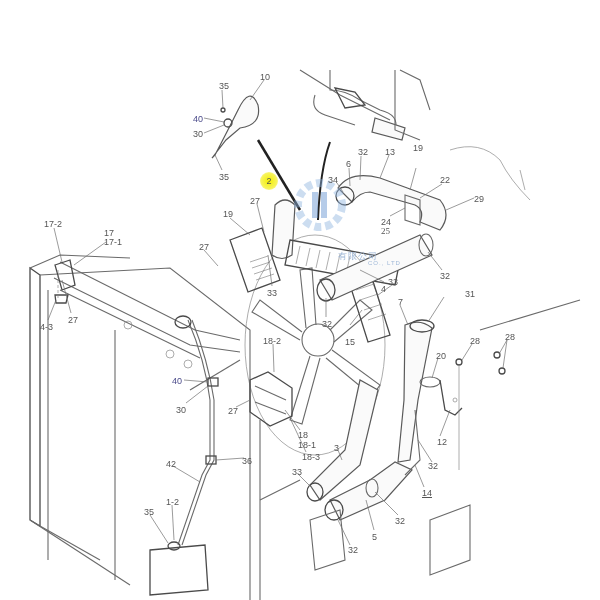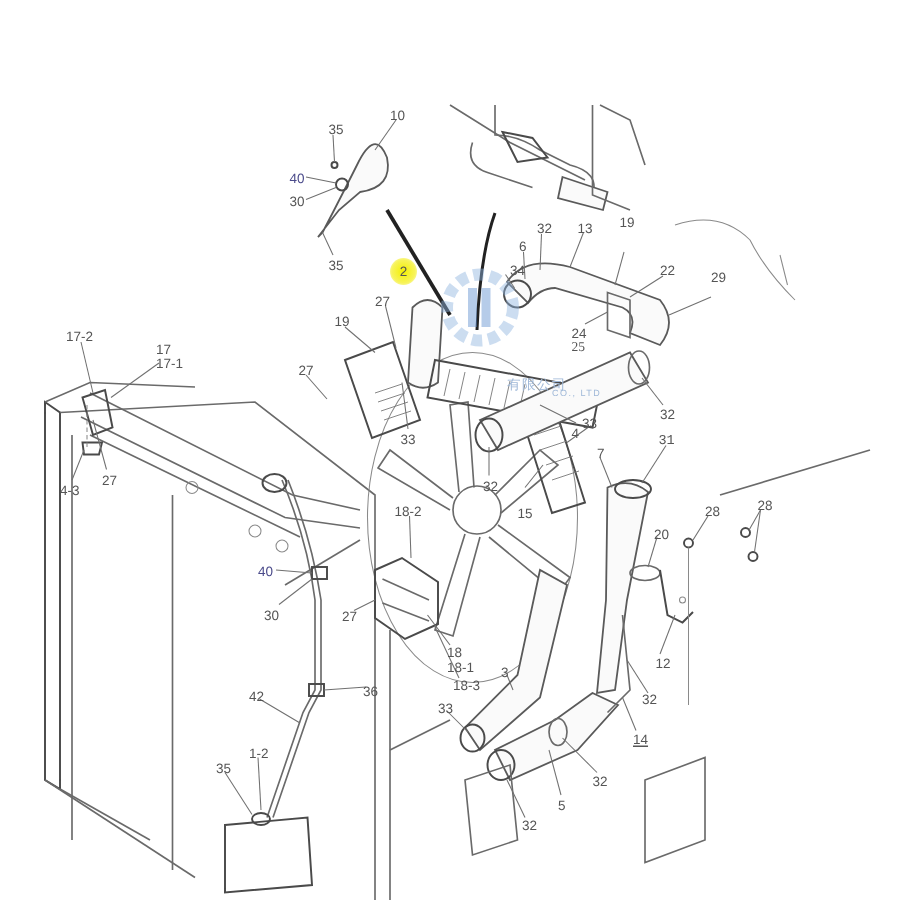--- a/index.html
+++ b/index.html
@@ -240,42 +240,42 @@
 
 <div id="labels">
     <span class="label" style="left: 260px; top: 73px;">10</span>
     <span class="label" style="left: 219px; top: 82px;">35</span>
     <span class="label blue" style="left: 193px; top: 115px;">40</span>
     <span class="label" style="left: 193px; top: 130px;">30</span>
     <span class="label" style="left: 219px; top: 173px;">35</span>
     <span class="label" style="left: 346px; top: 160px;">6</span>
     <span class="label" style="left: 358px; top: 148px;">32</span>
     <span class="label" style="left: 385px; top: 148px;">13</span>
-    <span class="label" style="left: 340px; top: 176px;">34</span>
+    <span class="label" style="left: 328px; top: 176px;">34</span>
     <span class="label" style="left: 413px; top: 144px;">19</span>
     <span class="label" style="left: 440px; top: 176px;">22</span>
-    <span class="label" style="left: 474px; top: 181px; text-align: center;">29</span>
+    <span class="label" style="left: 474px; top: 195px; text-align: center;">29</span>
     <span class="label" style="left: 381px; top: 218px;">24</span>
     <span class="label" style="left: 381px; top: 227px; font-family: Liberation Serif, serif;">25</span>
     <span class="label" style="left: 250px; top: 197px;">27</span>
     <span class="label" style="left: 223px; top: 210px;">19</span>
     <span class="label" style="left: 199px; top: 243px;">27</span>
     <span class="label" style="left: 44px; top: 220px;">17-2</span>
     <span class="label" style="left: 104px; top: 229px;">17</span>
     <span class="label" style="left: 104px; top: 238px;">17-1</span>
     <span class="label" style="left: 68px; top: 316px;">27</span>
     <span class="label" style="left: 40px; top: 323px;">4-3</span>
     <span class="label" style="left: 267px; top: 289px;">33</span>
     <span class="label" style="left: 322px; top: 320px;">32</span>
     <span class="label" style="left: 388px; top: 278px;">33</span>
     <span class="label" style="left: 381px; top: 285px;">4</span>
     <span class="label" style="left: 440px; top: 272px;">32</span>
     <span class="label" style="left: 345px; top: 338px;">15</span>
     <span class="label" style="left: 398px; top: 298px;">7</span>
-    <span class="label" style="left: 439px; top: 290px; font-family: Liberation Mono, monospace;">31</span>
+    <span class="label" style="left: 465px; top: 290px;">31</span>
     <span class="label" style="left: 470px; top: 337px;">28</span>
     <span class="label" style="left: 505px; top: 333px;">28</span>
     <span class="label" style="left: 436px; top: 352px;">20</span>
     <span class="label" style="left: 263px; top: 337px;">18-2</span>
     <span class="label blue" style="left: 172px; top: 377px;">40</span>
     <span class="label" style="left: 176px; top: 406px;">30</span>
     <span class="label" style="left: 228px; top: 407px;">27</span>
     <span class="label" style="left: 298px; top: 431px;">18</span>
     <span class="label" style="left: 298px; top: 441px;">18-1</span>
     <span class="label" style="left: 302px; top: 453px;">18-3</span>

